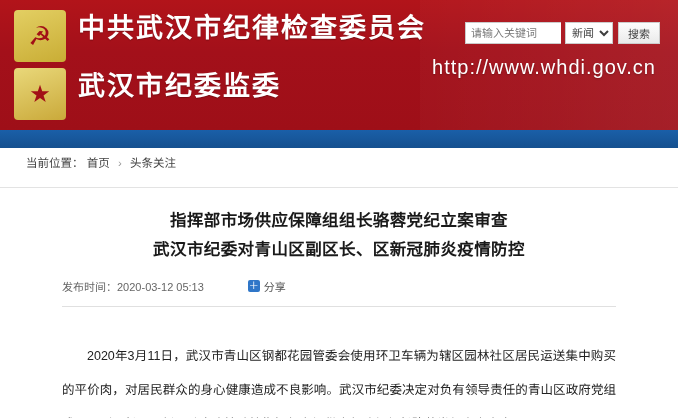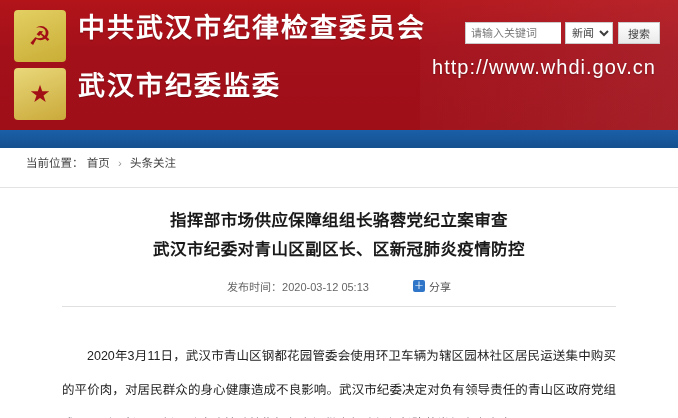--- a/index.html
+++ b/index.html
@@ -177,21 +177,20 @@
     letter-spacing: 0.4px;
     font-family: "Liberation Serif", "DejaVu Serif", serif;
   }
   .art-meta {
     margin-top: 14px;
     text-align: center;
     font-size: 11px;
     color: #666;
     position: relative;
     display: flex;
-    justify-content: center;
     align-items: center;
     gap: 18px;
   }
   .art-meta .seg { white-space: nowrap; }
   .share {
     display: inline-flex;
     align-items: center;
     gap: 4px;
     margin-left: 26px;
     color: #555;

